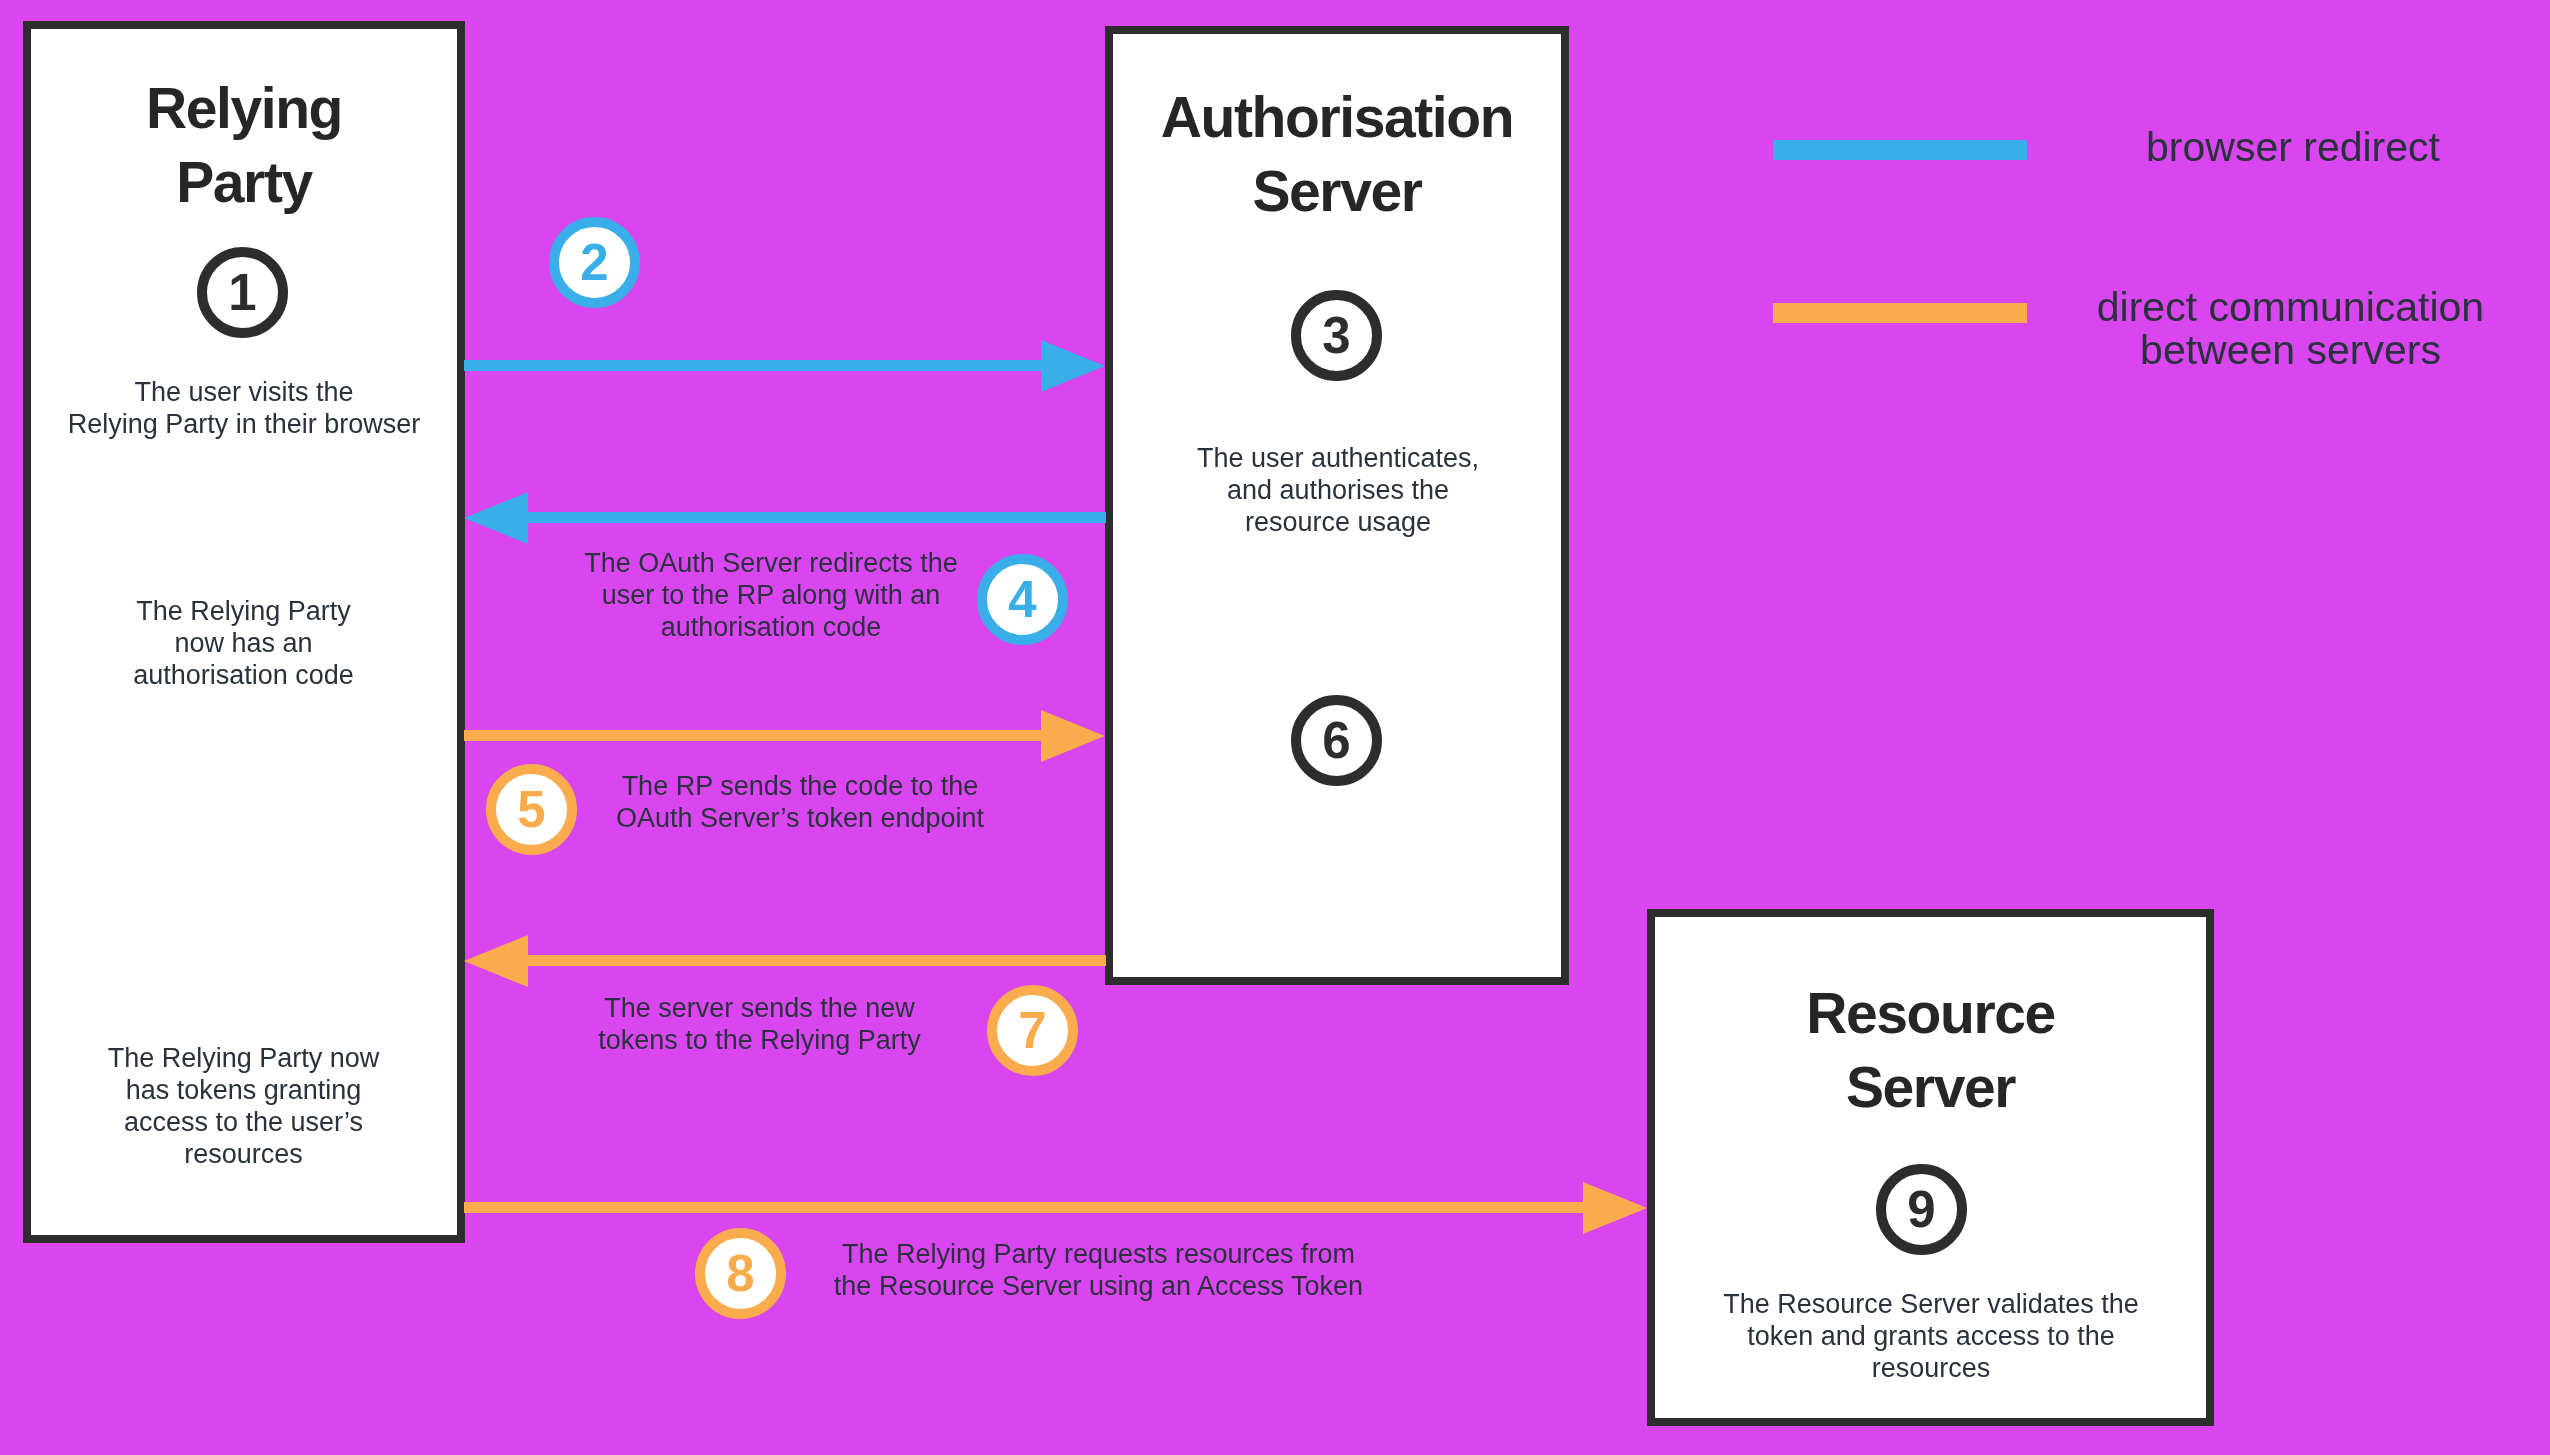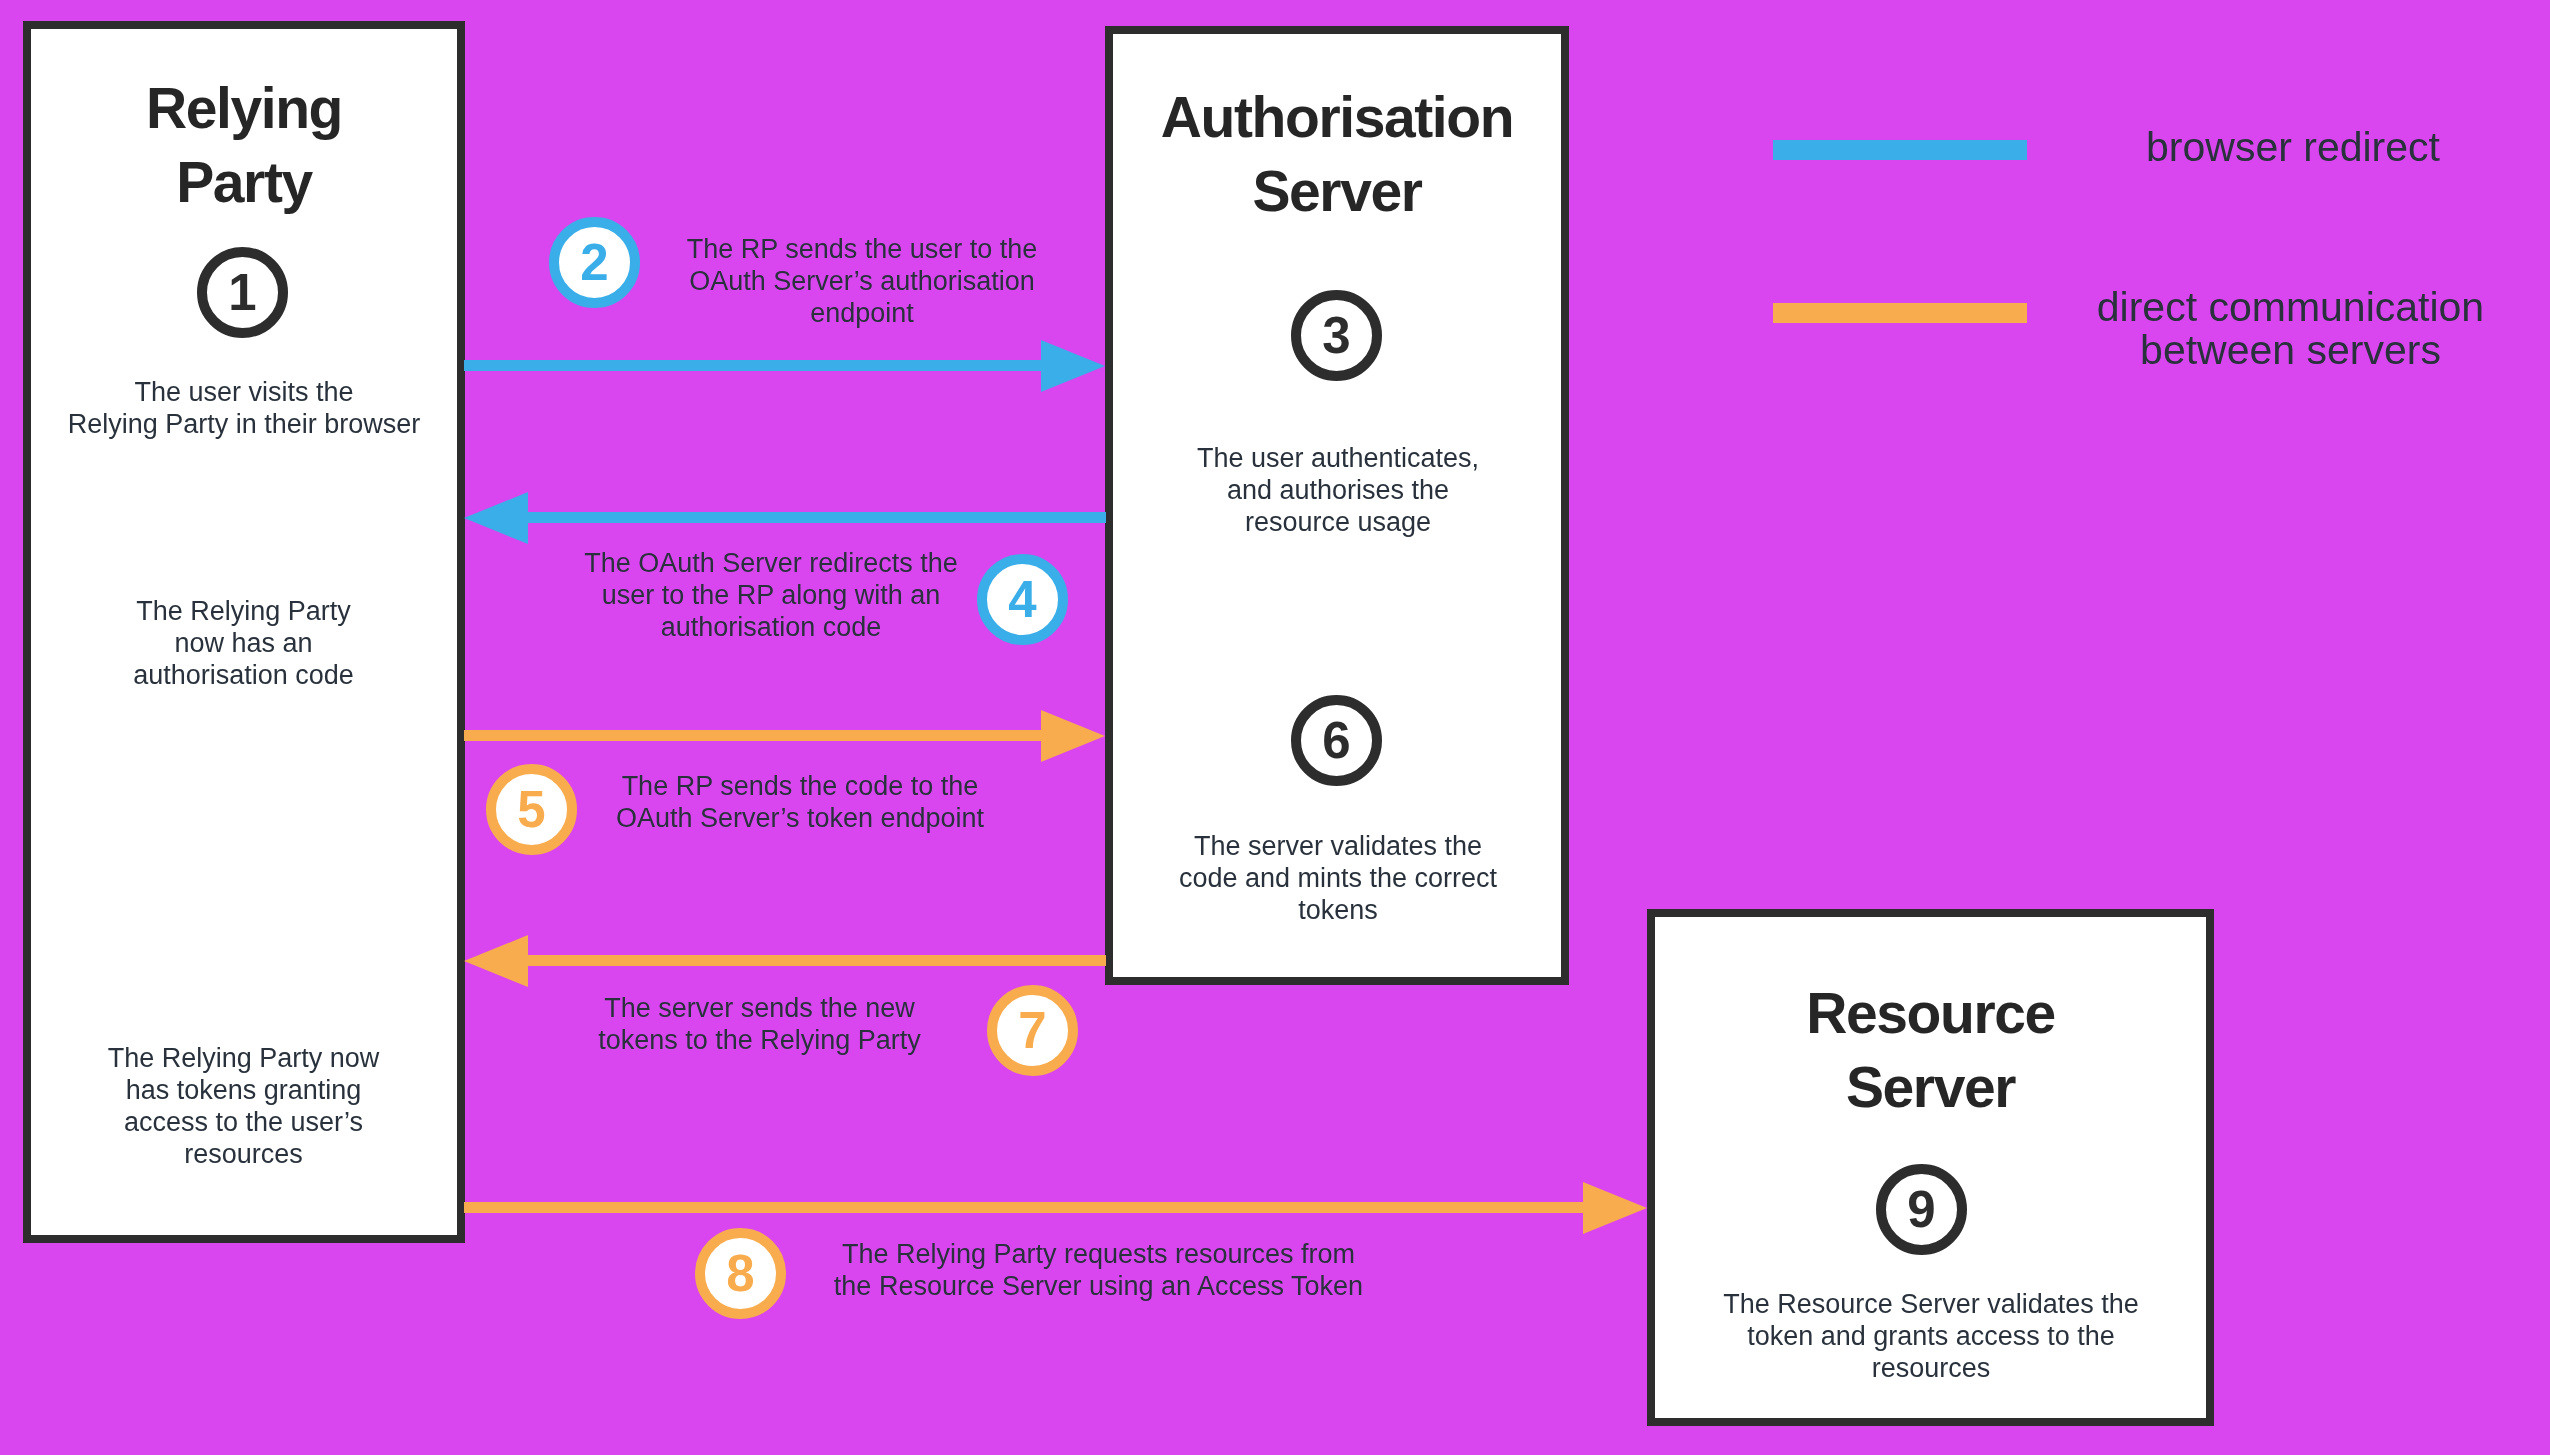--- a/index.html
+++ b/index.html
@@ -155,34 +155,28 @@
   </div>
   <div class="circle orange" style="left:695px; top:1228px;">
     <span>8</span>
   </div>
   <div class="circle" style="left:1876px; top:1164px;">
     <span>9</span>
   </div>
 
   <div class="body-text" style="left:44px; top:376px; width:400px;">The user visits the
 Relying Party in their browser</div>
-  <div class="body-text" style="left:612px; top:233px; width:500px;">The RP sends the user to the
-OAuth Server’s authorisation
-endpoint</div>
   <div class="body-text" style="left:1138px; top:410px; width:400px;margin-top:32px;">The user authenticates,
 and authorises the
 resource usage</div>
   <div class="body-text" style="left:521px; top:547px; width:500px;">The OAuth Server redirects the
 user to the RP along with an
 authorisation code</div>
   <div class="body-text" style="left:550px; top:770px; width:500px;">The RP sends the code to the
 OAuth Server’s token endpoint</div>
-  <div class="body-text" style="left:1138px; top:830px; width:400px;">The server validates the
-code and mints the correct
-tokens</div>
   <div class="body-text" style="left:777px; top:1238px; width:643px;">The Relying Party requests resources from
 the Resource Server using an Access Token</div>
   <div class="body-text" style="left:531px; top:992px; width:457px;">The server sends the new
 tokens to the Relying Party</div>
   <div class="body-text" style="left:1681px; top:1288px; width:500px;">The Resource Server validates the
 token and grants access to the
 resources</div>
 
   <div class="body-text" style="left:79px; top:595px; width:329px;">The Relying Party
 now has an

